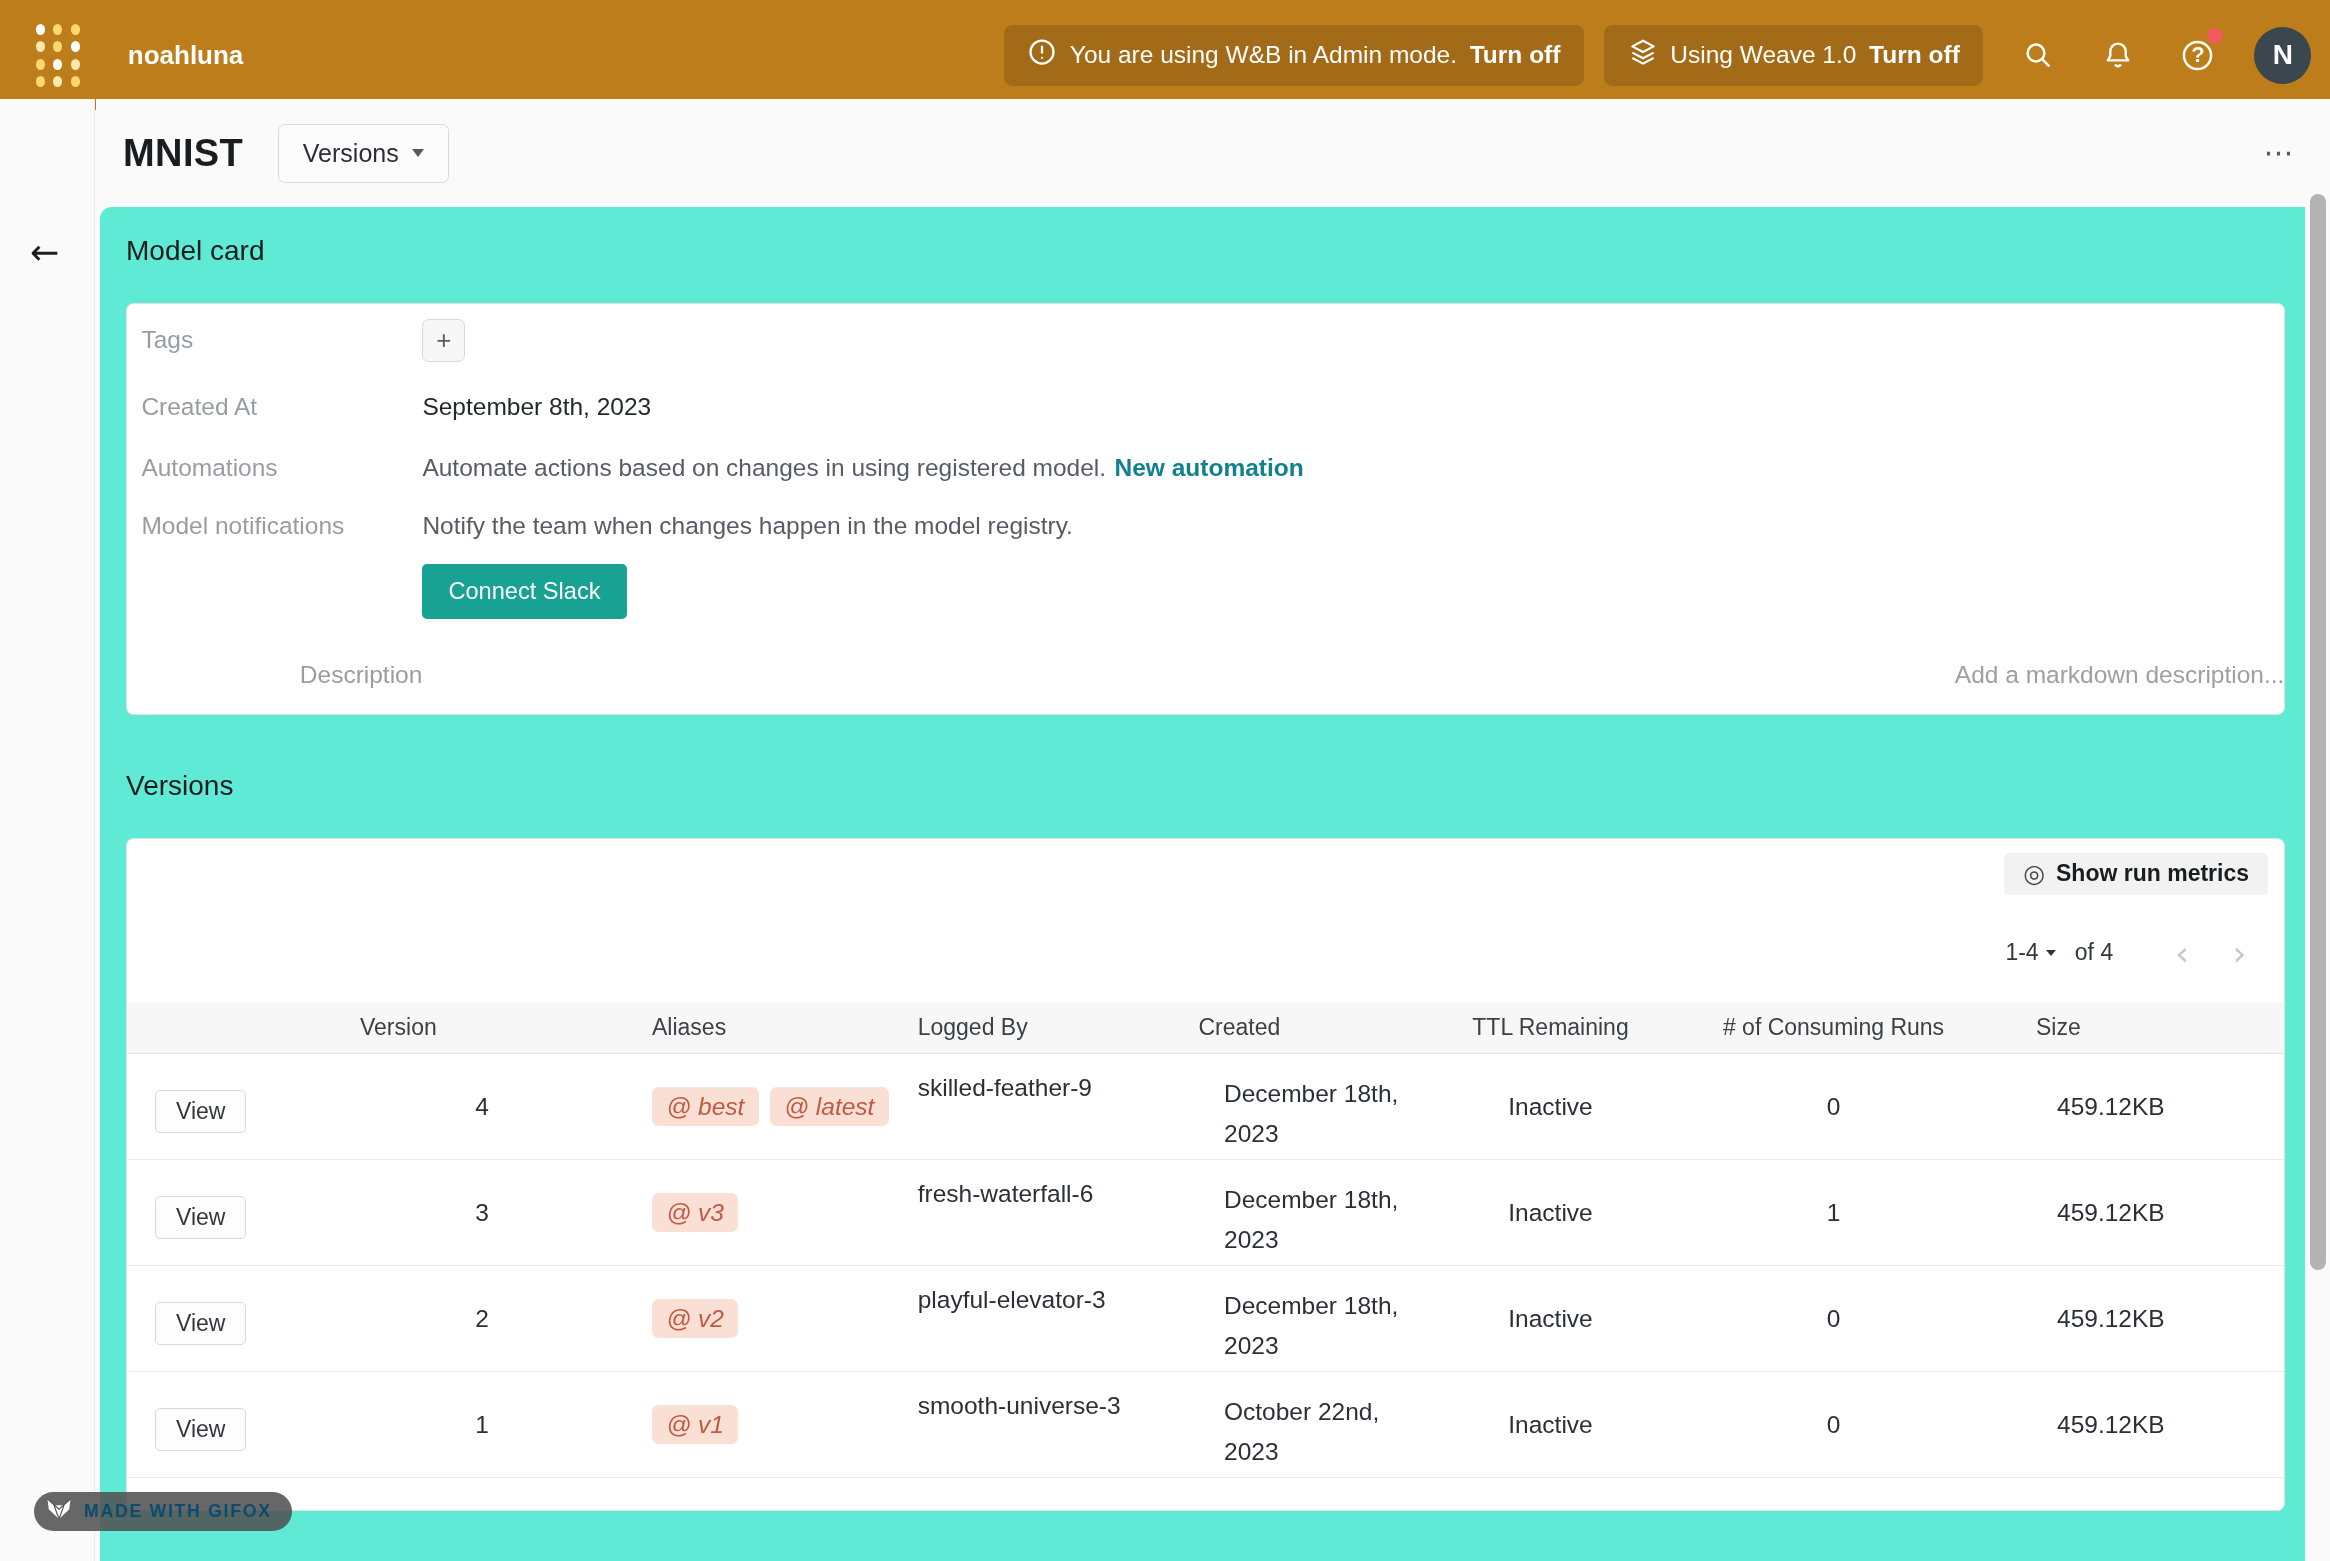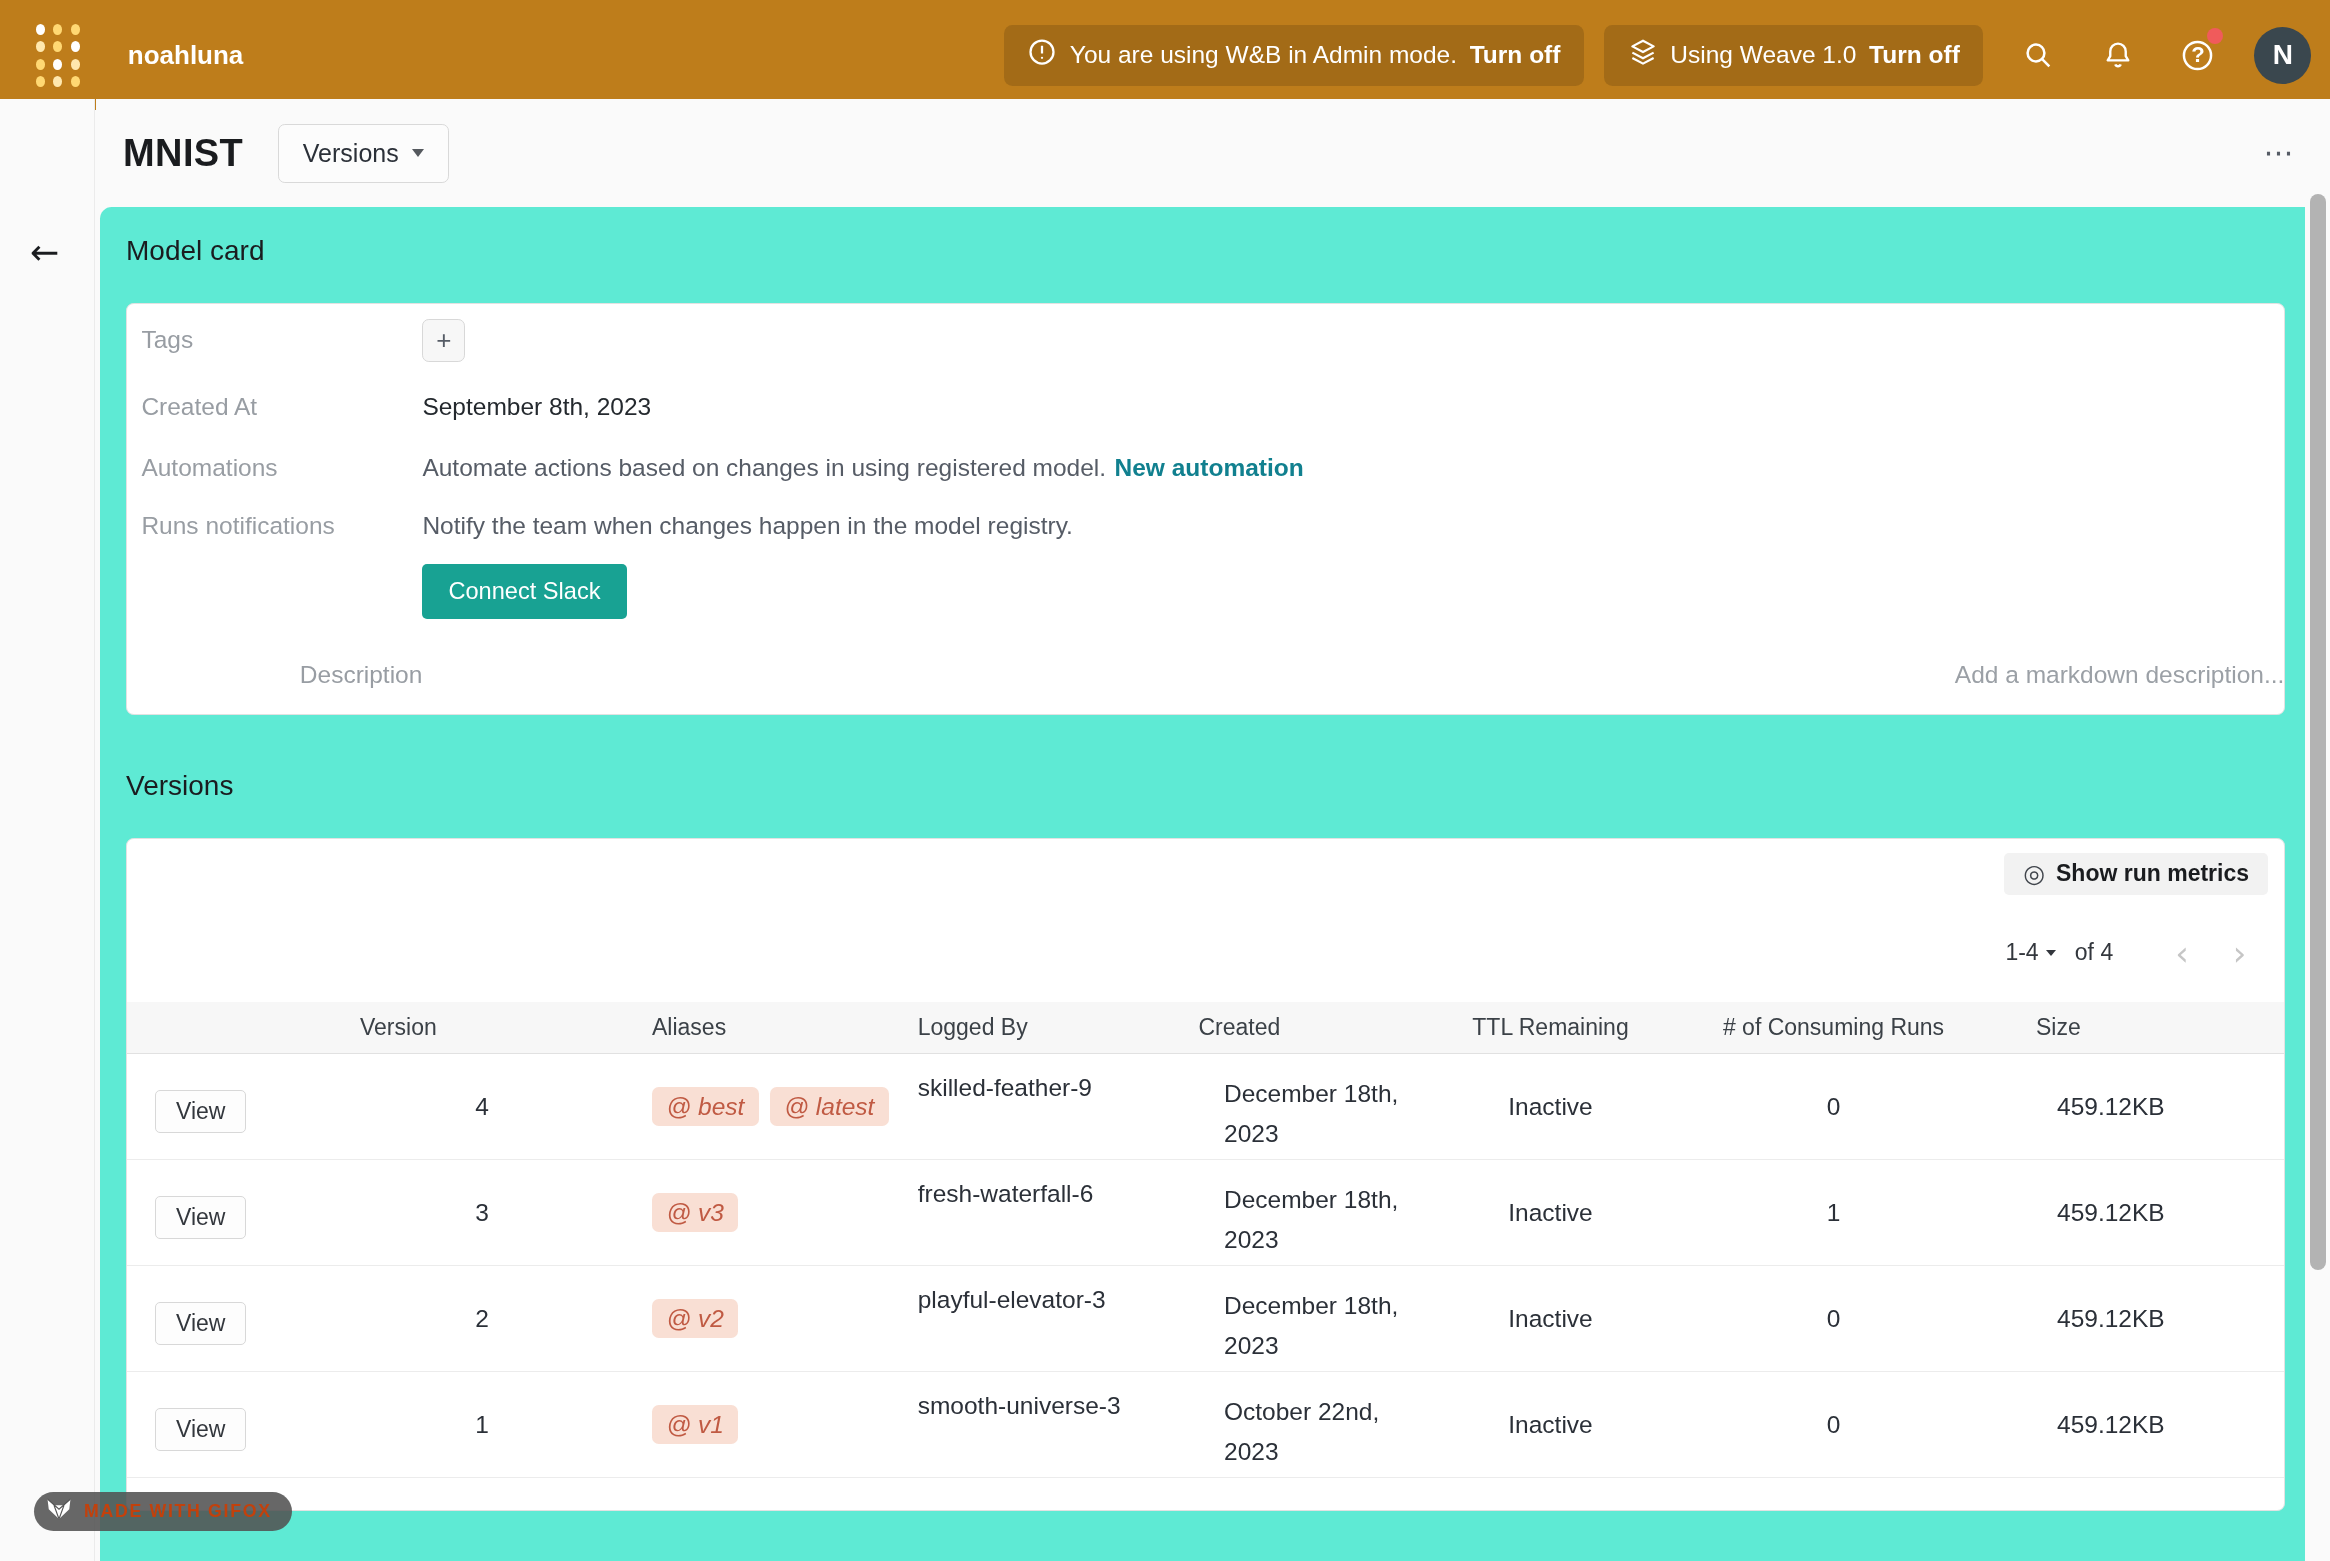--- a/index.html
+++ b/index.html
@@ -104,21 +104,21 @@
   .c-logged { align-items:flex-start; padding-top:20px; }
   .c-created { align-items:flex-start; padding-top:20px; padding-left:45px; }
   .c-created span { display:block; width:193px; line-height:40px; }
   .c-size { padding-left:42px; }
 
   
   .scroll-gutter { position:absolute; right:0; top:99px; width:25px; bottom:0; background:#FAFAFA; }
   .scroll-thumb { position:absolute; right:4.2px; top:95px; width:16px; height:1076px; background:#B3B3B3; border-radius:8.4px; cursor:grab; }
   .gifox-badge { position:absolute; left:34px; top:1492px; height:39px; display:flex; align-items:center; gap:10px;
                  padding:0 20px 0 10px; background:rgba(82,82,82,0.88); border-radius:22px; }
-  .gifox-badge span { color:#c2410c; font-size:17.7px; font-weight:700; letter-spacing:1.7px; }
+  .gifox-badge span { color:#0c4a6e; font-size:17.7px; font-weight:700; letter-spacing:1.7px; }
 </style>
 </head>
 <body>
 
 <div class="page">
 
   <header class="topbar">
     <div class="waffle">
       <i></i>
         <i></i>
@@ -215,21 +215,21 @@
         <div class="mc-label">Created At</div>
         <div class="mc-value">September 8th, 2023</div>
       </div>
       <div class="mc-row r-auto">
         <div class="mc-label">Automations</div>
         <div class="mc-value muted-value">
           <span>Automate actions based on changes in using registered model.</span><span class="teal-link">New automation</span>
         </div>
       </div>
       <div class="mc-row r-slack">
-        <div class="mc-label">Runs notifications</div>
+        <div class="mc-label">Model notifications</div>
         <div>
           <div class="mc-value muted-value">Notify the team when changes happen in the model registry.</div>
           <button class="slack-btn">Connect Slack</button>
         </div>
       </div>
       <div class="mc-row r-desc">
         <div class="mc-label">Description</div>
         <div class="mc-value placeholder">Add a markdown description...</div>
       </div>
     </section>

